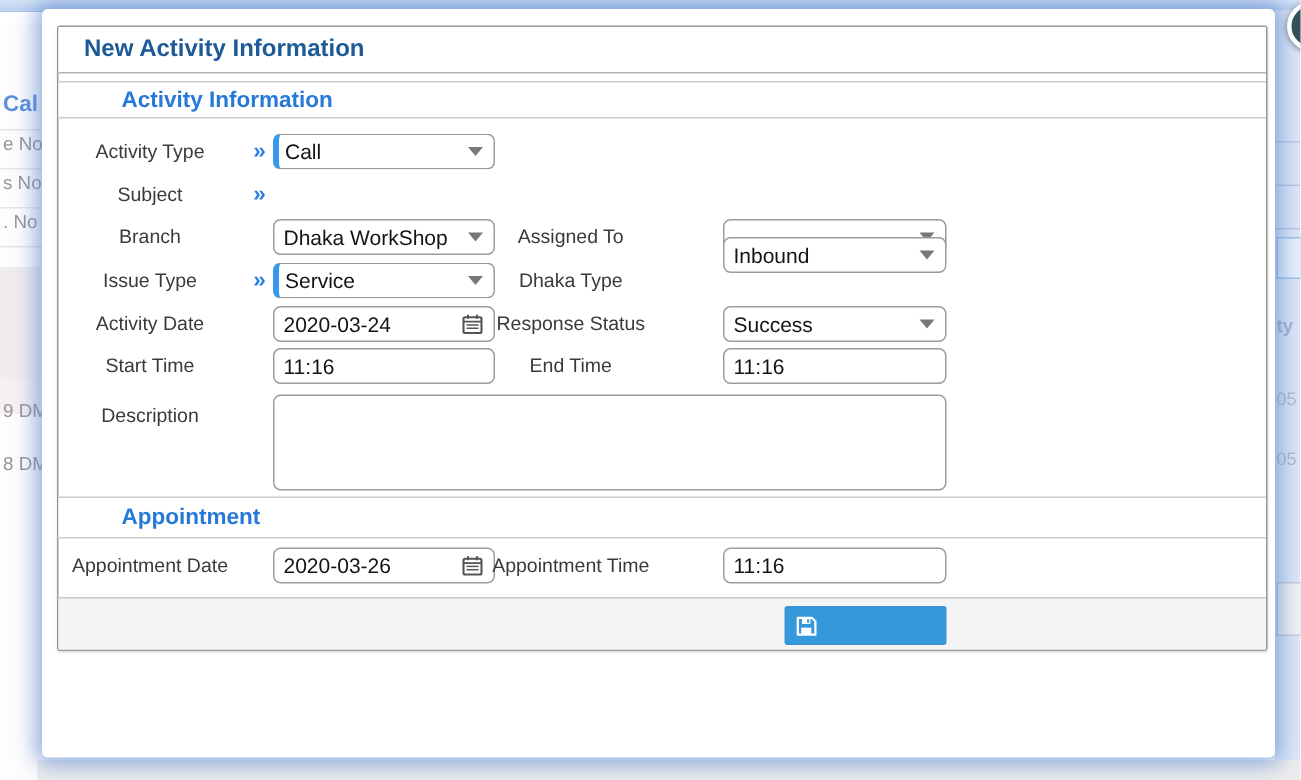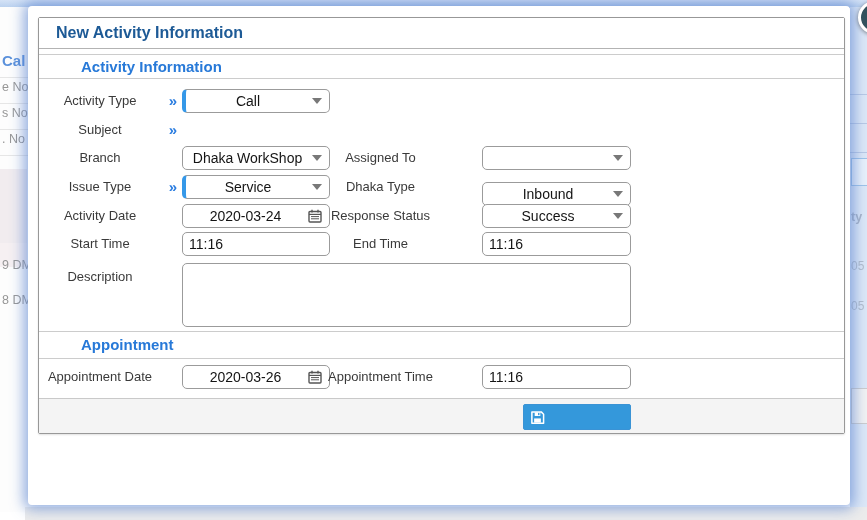--- a/index.html
+++ b/index.html
@@ -5,21 +5,21 @@
   html,body{margin:0;padding:0;}
   body{
     width:867px;height:520px;position:relative;overflow:hidden;
     background:#ffffff;
     font-family:"Liberation Sans", sans-serif;
     -webkit-font-smoothing:antialiased;
   }
   
   .top-strip{position:absolute;left:0;top:0;width:867px;height:7px;
     background:linear-gradient(#d4e2f6,#bcd2ef);border-bottom:1px solid #a9c2e6;}
-  .bg-left{position:absolute;left:0;top:7px;width:37px;height:505px;background:#fdfdfd;}
+  .bg-left{position:absolute;left:0;top:16px;width:37px;height:505px;background:#fdfdfd;}
   .bg-left .frag{position:absolute;left:2px;white-space:nowrap;color:#969696;font-size:12.5px;}
   .bg-left .frag-blue{color:#4a86d8;font-weight:bold;font-size:15px;opacity:.9;}
   .bg-left .hline{position:absolute;left:0;width:28px;height:1px;background:#e6e6e6;}
   .bg-left .band1{position:absolute;left:0;top:162px;width:27px;height:74px;background:#f1ecef;}
   .bg-left .band2{position:absolute;left:0;top:236px;width:27px;height:24px;background:#f6f0f2;}
   .bg-right{position:absolute;left:850px;top:7px;width:17px;height:500px;background:#dde8f7;}
   .bg-right .hline{position:absolute;left:0;width:17px;height:1px;background:#b9c9e4;}
   .bg-right .bluebox{position:absolute;left:1px;top:151px;width:15px;height:26px;
     background:#e9f1fb;border:1px solid #9ec3e8;}
   .bg-right .graybox{position:absolute;left:1px;top:381px;width:15px;height:34px;
@@ -51,21 +51,21 @@
     font-size:13px;color:#3a3a3a;white-space:nowrap;}
   .lbl-l{left:0;width:122px;}
   .lbl-r{left:260px;width:163px;}
   .req{position:absolute;left:126px;width:16px;height:24px;line-height:24px;
     color:#2b7de0;font-weight:bold;font-size:15px;text-align:center;}
 
   .input-box{position:absolute;height:24px;box-sizing:border-box;
     border:1px solid #9b9b9b;border-radius:5px;background:#fff;
     display:flex;align-items:center;padding:0 7px 0 6px;
     font-size:14px;color:#141414;}
-  .input-box .val{flex:1;white-space:nowrap;overflow:hidden;text-align:center;}
+  .input-box .val{flex:1;white-space:nowrap;overflow:hidden;}
   .input-box.required{border-left:4px solid #3598e8;padding-left:4px;}
   .arrow{width:0;height:0;border-left:5px solid transparent;
     border-right:5px solid transparent;border-top:6px solid #787878;margin-left:6px;}
   .cal-icon{margin-left:6px;flex:none;display:block;}
   input.text-field,textarea.text-area{position:absolute;box-sizing:border-box;
     border:1px solid #9b9b9b;border-radius:5px;background:#fff;
     font-family:"Liberation Sans",sans-serif;font-size:14px;color:#141414;
     padding:0 6px;outline:none;}
   input.text-field{height:24px;}
   input.text-field.required{border-left:4px solid #3598e8;padding-left:4px;}
@@ -157,21 +157,21 @@
       <span class="arrow"></span>
     </div>
 
     <span class="lbl lbl-l" style="top:157px">Issue Type</span>
     <span class="req" style="top:157px">»</span>
     <div class="input-box required col1" style="top:157px">
       <span class="val">Service</span>
       <span class="arrow"></span>
     </div>
     <span class="lbl lbl-r" style="top:157px">Dhaka Type</span>
-    <div class="input-box col2" style="top:164px">
+    <div class="input-box col2" style="top:140px">
       <span class="val">Inbound</span>
       <span class="arrow"></span>
     </div>
 
     <span class="lbl lbl-l" style="top:186px">Activity Date</span>
     <div class="input-box col1" style="top:186px">
       <span class="val">2020-03-24</span>
       <svg class="cal-icon" width="14" height="14" viewBox="0 0 14 14">
         <rect x="1" y="2.5" width="12" height="10.5" rx="1" fill="none" stroke="#555" stroke-width="1.4"></rect>
         <line x1="4" y1="0.8" x2="4" y2="3.5" stroke="#555" stroke-width="1.4"></line>

